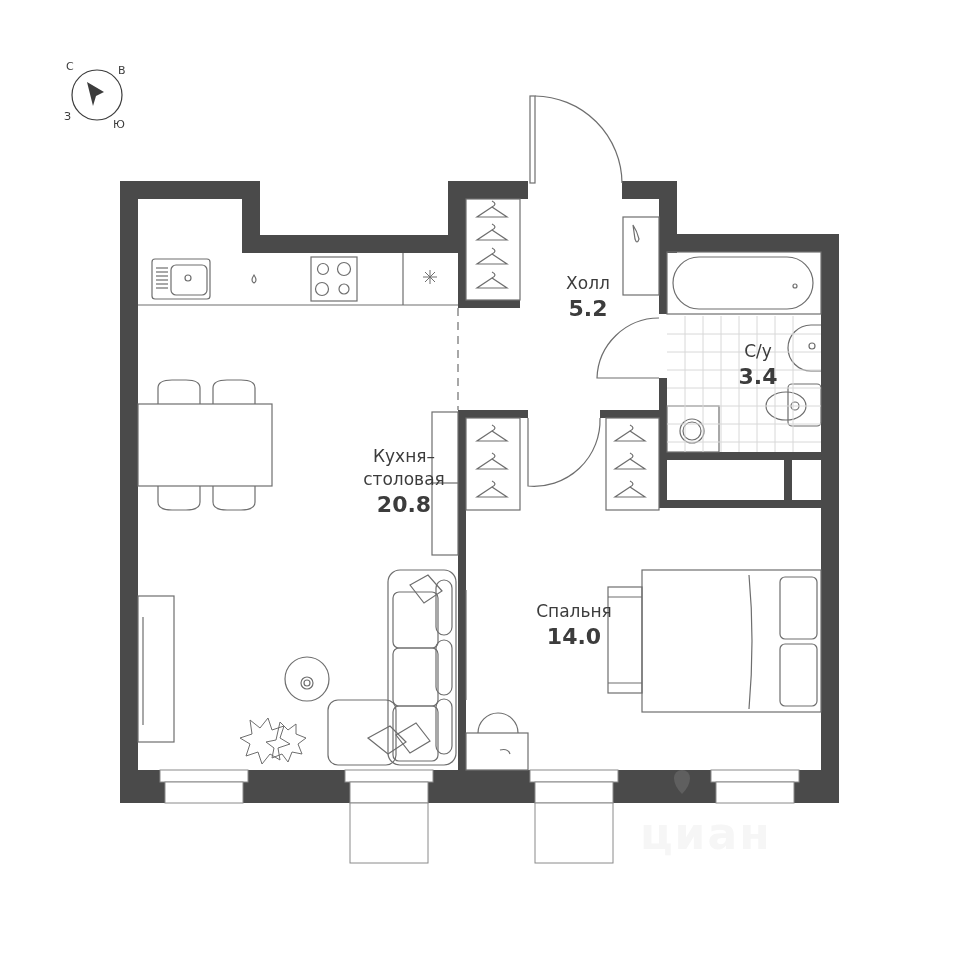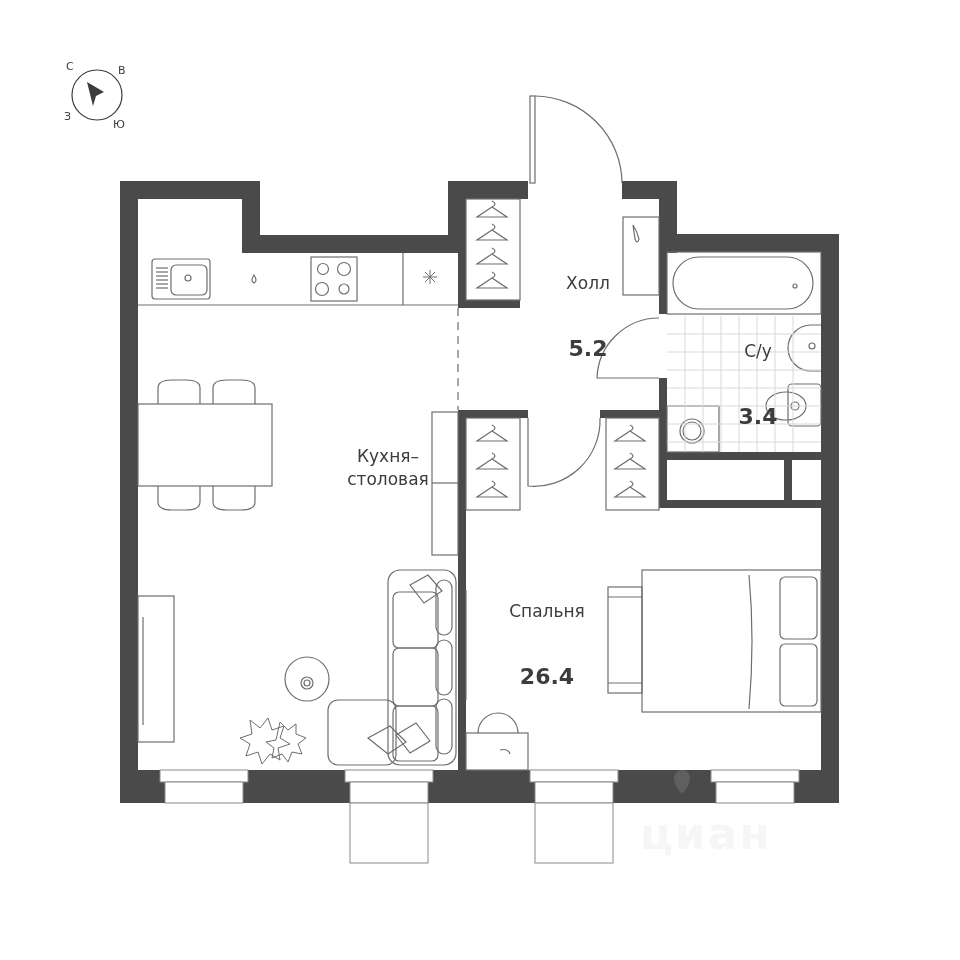--- a/index.html
+++ b/index.html
@@ -1,20 +1,20 @@
 <!DOCTYPE html>
 <html><head>
 <meta charset="utf-8">
 <style>
   html, body { margin: 0; padding: 0; background: #ffffff; }
   body { width: 960px; height: 960px; position: relative; overflow: hidden; font-family: "Liberation Sans", "DejaVu Sans", sans-serif; }
   #plan { position: absolute; left: 0; top: 0; width: 960px; height: 960px; }
   .lbl { position: absolute; text-align: center; color: #3c3c3c; font-family: "DejaVu Sans", sans-serif; padding-left: 28px; }
   .lbl .name { font-size: 17px; line-height: 23px; display: block; }
-  .lbl .area { font-size: 22px; font-weight: bold; line-height: 28px; display: block; margin-top: 40px; }
+  .lbl .area { font-size: 22px; font-weight: bold; line-height: 28px; display: block; }
   .compass-l { position: absolute; font-size: 11px; color: #3c3c3c; font-family: "DejaVu Sans", sans-serif; }
   .watermark { position: absolute; left: 640px; top: 808px; font-size: 44px; font-weight: bold; color: #f6f6f6; letter-spacing: 2px; font-family: "DejaVu Sans", sans-serif; }
 </style>
 </head>
 <body>
 
 <svg id="plan" viewBox="0 0 960 960" xmlns="http://www.w3.org/2000/svg">
   <g fill="#4a4a4a">
 
     <rect x="120" y="181" width="18" height="622"></rect>
@@ -202,33 +202,34 @@
   <g opacity="0.35">
     <path d="M674 778 a8 8 0 0 1 16 0 q0 8 -8 16 q-8 -8 -8 -16z" fill="#888"></path>
   </g>
 </svg>
 
 <span class="compass-l" style="left:66px;top:60px">С</span>
 <span class="compass-l" style="left:118px;top:64px">В</span>
 <span class="compass-l" style="left:64px;top:110px">З</span>
 <span class="compass-l" style="left:113px;top:118px">Ю</span>
 
-<div class="lbl" style="left:290px;top:445px;width:140px">
+<div class="lbl" style="left:306px;top:445px;width:140px">
   <span class="name">Кухня–</span>
   <span class="name">столовая</span>
+  <span class="area">20.8</span>
 </div>
 
 <div class="lbl" style="left:520px;top:272px;width:80px">
   <span class="name">Холл</span>
   <span class="area">5.2</span>
 </div>
 
 <div class="lbl" style="left:705px;top:340px;width:50px">
   <span class="name">С/у</span>
   <span class="area">3.4</span>
 </div>
 
-<div class="lbl" style="left:459px;top:600px;width:120px">
+<div class="lbl" style="left:486px;top:600px;width:120px">
   <span class="name">Спальня</span>
-  <span class="area">26.4</span>
+  <span class="area">14.0</span>
 </div>
 
 <div class="watermark">циан</div>
 
 </body></html>

